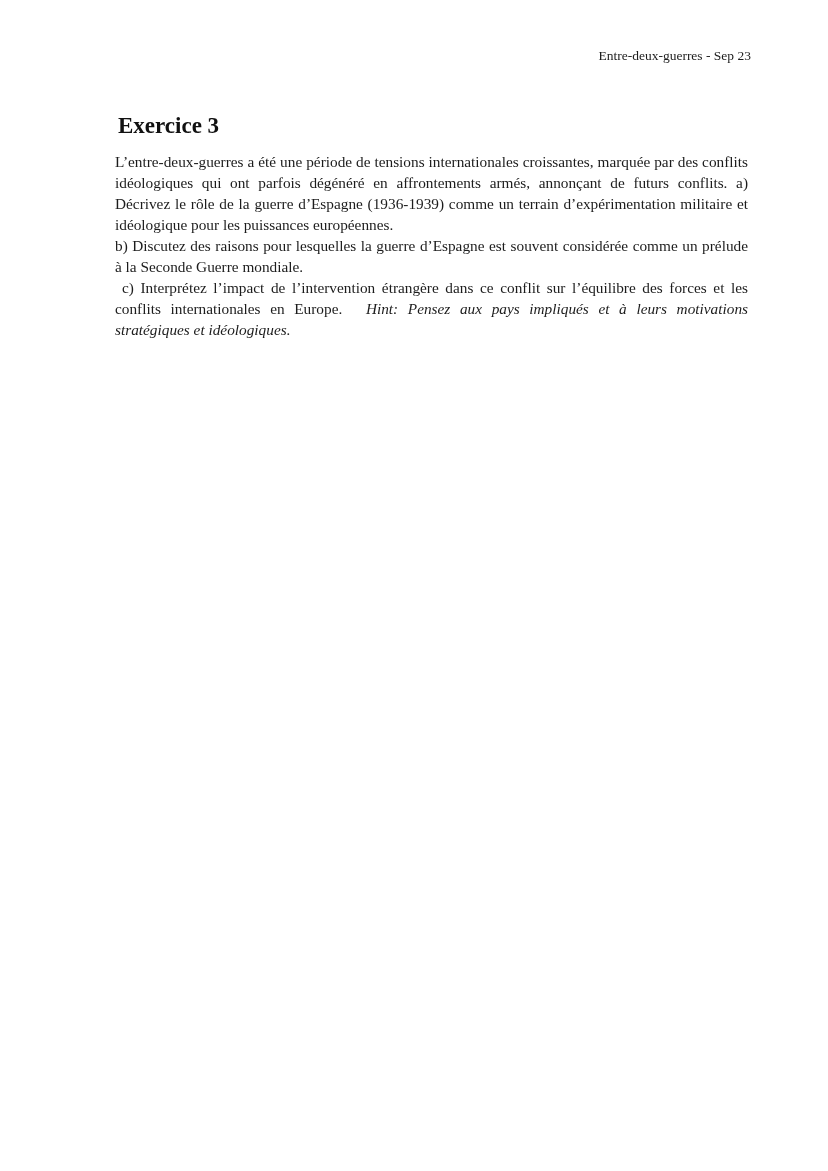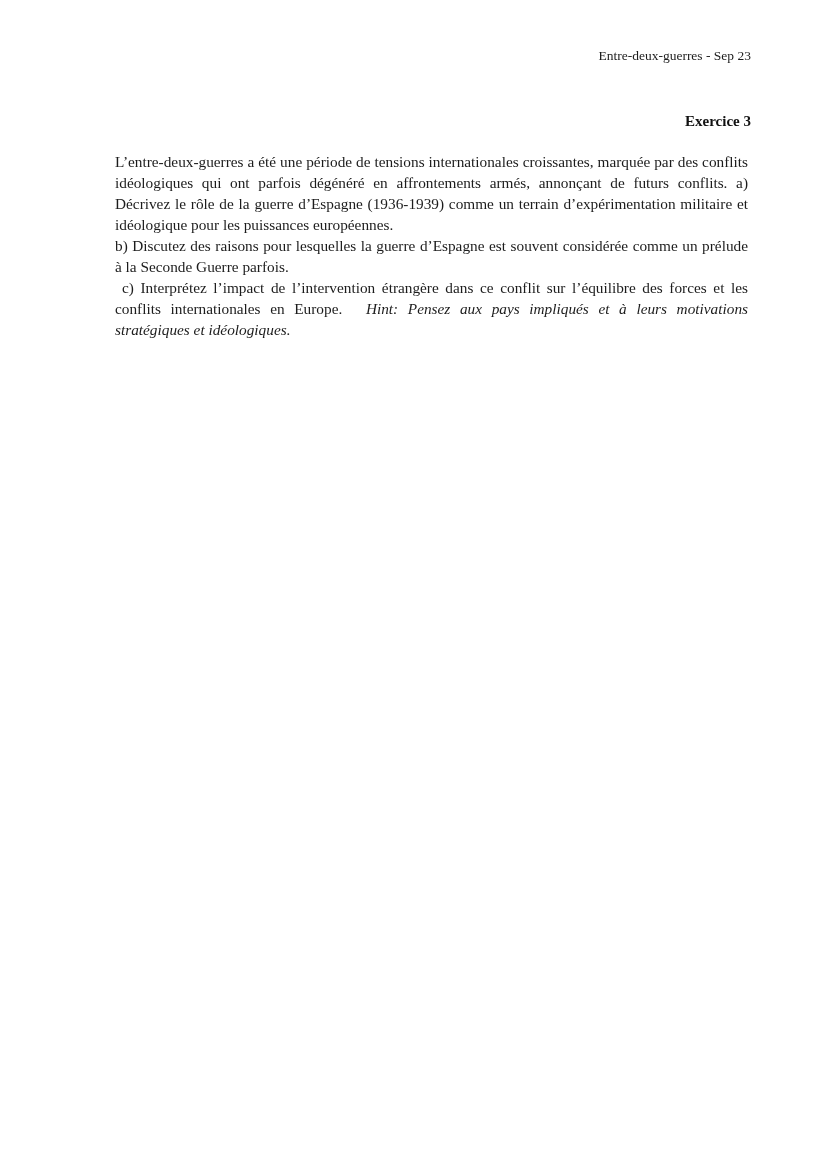--- a/index.html
+++ b/index.html
@@ -22,24 +22,23 @@
     text-align: right;
     font-size: 13.5px;
     line-height: 17px;
     color: #1c1c1c;
   }
   .doc-title {
     position: absolute;
     top: 92px;
     left: 97px;
     width: 633px;
-    font-size: 15px;
+    font-size: 23px;
     font-weight: bold;
     color: #111111;
-    text-align: right;
   }
   .doc-body {
     position: absolute;
     top: 130px;
     left: 94px;
     width: 633px;
     font-size: 15.3px;
     line-height: 21px;
     text-align: justify;
     color: #1c1c1c;
@@ -60,18 +59,18 @@
 <body>
 
 <div class="page">
 
   <div class="doc-header">Entre-deux-guerres - Sep 23</div>
 
   <h1 class="doc-title">Exercice 3</h1>
 
   <div class="doc-body">
     <p>L’entre-deux-guerres a été une période de tensions internationales croissantes, marquée par des conflits idéologiques qui ont parfois dégénéré en affrontements armés, annonçant de futurs conflits. a) Décrivez le rôle de la guerre d’Espagne (1936-1939) comme un terrain d’expérimentation militaire et idéologique pour les puissances européennes.</p>
-    <p>b) Discutez des raisons pour lesquelles la guerre d’Espagne est souvent considérée comme un prélude à la Seconde Guerre parfois.</p>
+    <p>b) Discutez des raisons pour lesquelles la guerre d’Espagne est souvent considérée comme un prélude à la Seconde Guerre mondiale.</p>
     <p><span>c) Interprétez l’impact de l’intervention étrangère dans ce conflit sur l’équilibre des forces et les conflits internationales en Europe. </span><span class="hint">Hint: Pensez aux pays impliqués et à leurs motivations stratégiques et idéologiques.</span></p>
   </div>
 
 
 </div>
 
 </body></html>

